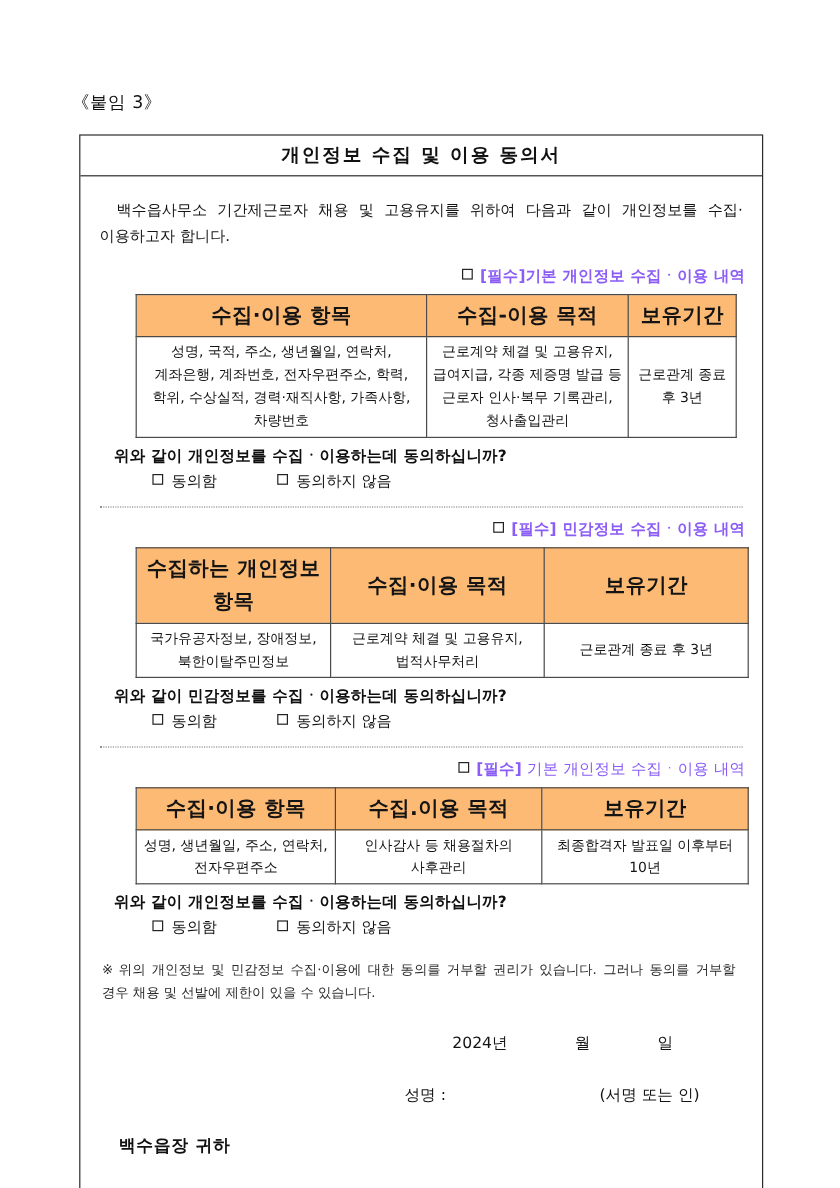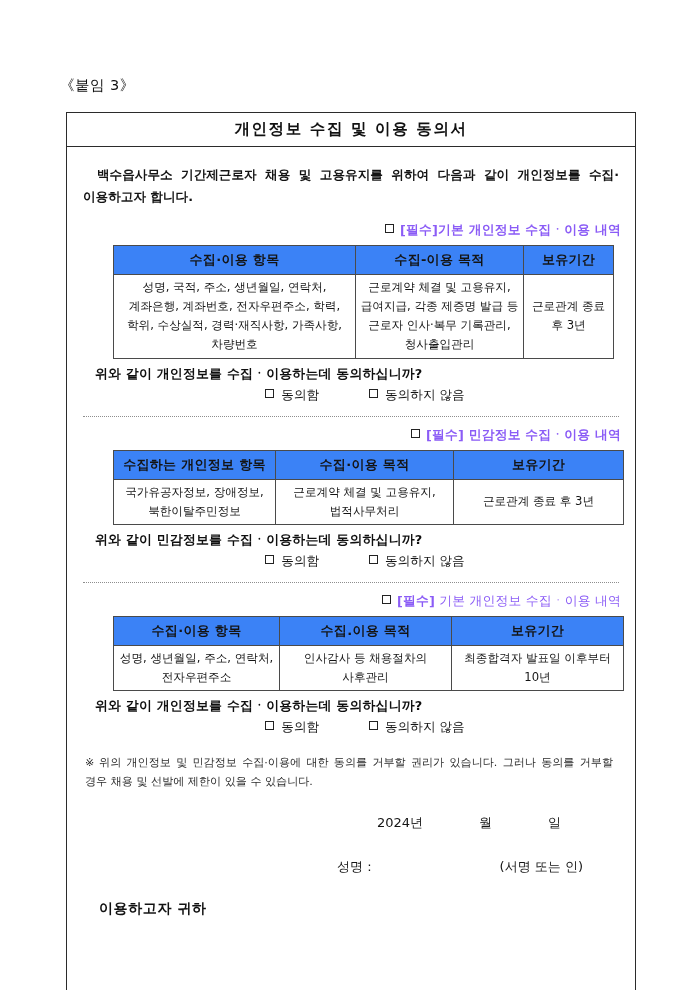--- a/index.html
+++ b/index.html
@@ -67,21 +67,20 @@
 
   .intro {
     font-size: 12.6px;
     line-height: 1.75;
     text-align: justify;
     text-justify: inter-ideograph;
     color: #141414;
     margin: 7px 2px 14px 2px;
     text-indent: 14px;
     word-break: keep-all;
-    font-weight: bold;
   }
 
   
   .section-head {
     font-size: 12.8px;
     color: #8b5cf6;
     margin: 0 0 6px 2px;
     letter-spacing: 0.2px;
     white-space: nowrap;
     text-align: right;
@@ -117,23 +116,23 @@
     border: 1px solid #4a4a4a;
     text-align: center;
     vertical-align: middle;
     font-size: 11.6px;
     line-height: 1.65;
     color: #141414;
     padding: 3px 4px;
     word-break: keep-all;
   }
   table.grid th {
-    background: #3b82f6;
-    font-weight: bold;
-    font-size: 13px;
+    background: #fdba74;
+    font-weight: bold;
+    font-size: 17px;
     height: 22px;
     letter-spacing: 0.3px;
   }
   .t1 { width: 500px; }
   .t1 col.c1 { width: 242px; }
   .t1 col.c2 { width: 168px; }
   .t1 col.c3 { width: 90px; }
 
   .t2 { width: 510px; }
   .t2 col.c1 { width: 162px; }
@@ -149,21 +148,21 @@
   .consent-q {
     font-size: 12.9px;
     font-weight: bold;
     color: #0f0f0f;
     margin: 7px 0 0 14px;
     letter-spacing: 0.2px;
     white-space: nowrap;
   }
   .consent-opts {
     margin: 4px 18px 0 0;
-    text-align: center;
+    text-align: left;
     font-size: 12.6px;
     color: #141414;
     white-space: nowrap;
   }
   .consent-opts .opt {
     display: inline-block;
     margin-left: 46px;
   }
   .consent-opts .cbox {
     display: inline-block;
@@ -347,17 +346,17 @@
       <p class="note"><span class="note-mark">※</span><span>위의 개인정보 및 민감정보 수집·이용에 대한 동의를 거부할 권리가 있습니다. 그러나 동의를 거부할 경우 채용 및 선발에 제한이 있을 수 있습니다.</span></p>
 
       <div class="date-line">
         <span class="year">2024년</span><span class="month">월</span><span class="day">일</span>
       </div>
 
       <div class="sign-line">
         <span class="name-label">성명 :</span><span>(서명 또는 인)</span>
       </div>
 
-      <div class="addressee">이용하고자 귀하</div>
+      <div class="addressee">백수읍장 귀하</div>
 
     </div>
   </div>
 </div>
 
 </body></html>

